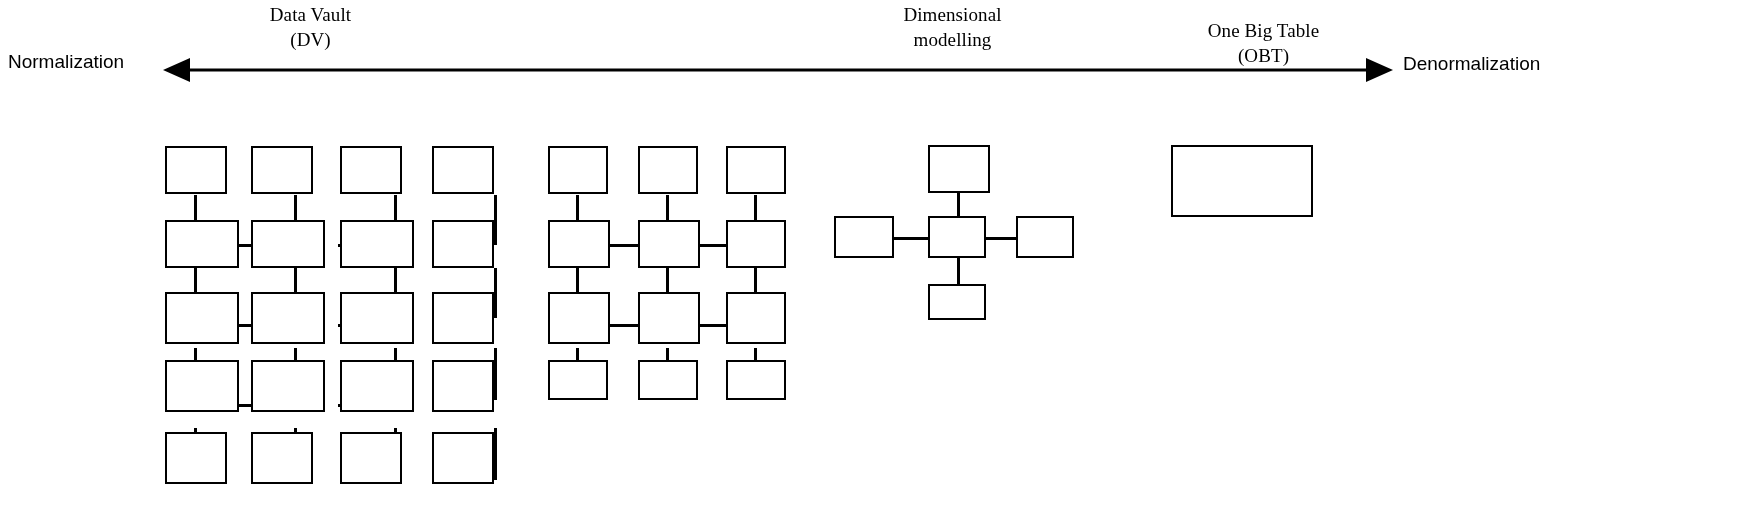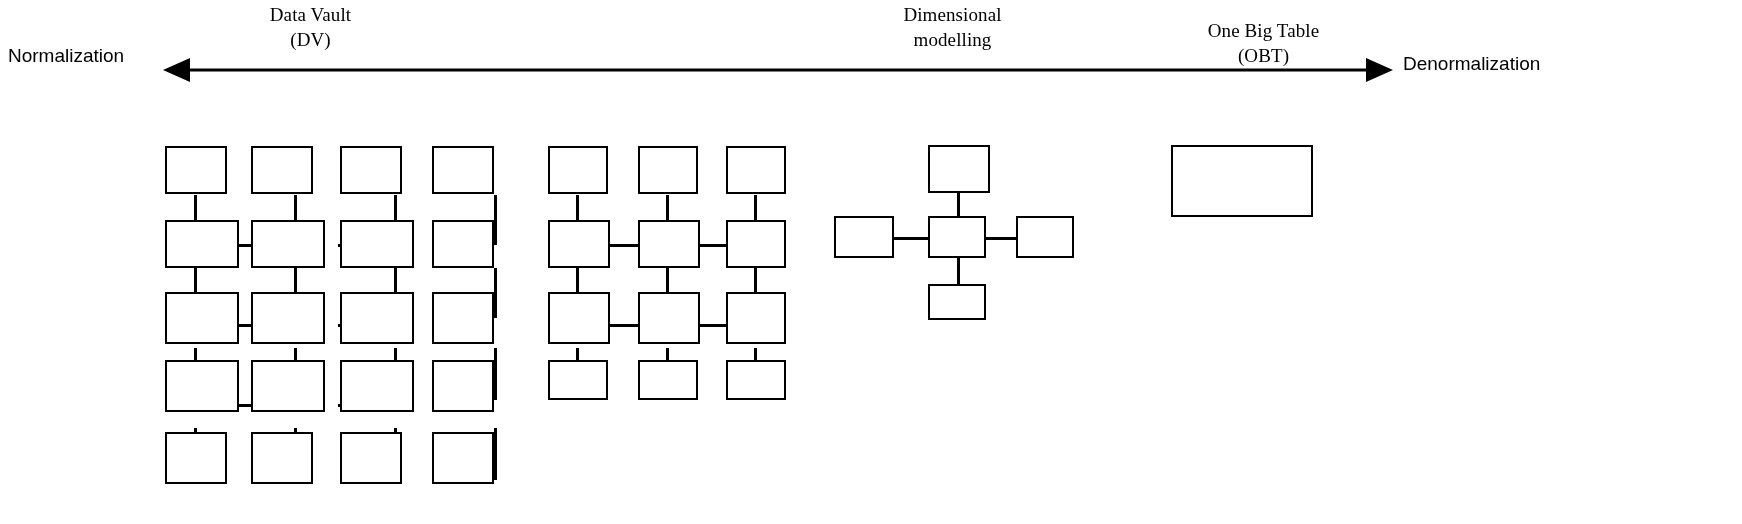--- a/index.html
+++ b/index.html
@@ -70,21 +70,21 @@
   <div class="stage-label" style="left:208px; top:2px; width:205px;">Data Vault
 (DV)</div>
 
 
   <div class="stage-label" style="left:850px; top:2px; width:205px;">Dimensional
 modelling</div>
 
   <div class="stage-label" style="left:1161px; top:2px; width:205px;margin-top:16px;">One Big Table
 (OBT)</div>
 
-  <div class="axis-end-label" style="left:8px; top:45px;">Normalization</div>
+  <div class="axis-end-label" style="left:8px; top:51px;">Normalization</div>
 
   <div class="axis-end-label" style="left:1403px; top:53px;">Denormalization</div>
 
   <svg id="axis-svg" viewBox="0 0 1742 524" xmlns="http://www.w3.org/2000/svg">
     <line x1="172" y1="70" x2="1384" y2="70" stroke="#000000" stroke-width="3"></line>
     <polygon points="163,70 190,58 190,82" fill="#000000"></polygon>
     <polygon points="1393,70 1366,58 1366,82" fill="#000000"></polygon>
   </svg>
 
   <div class="group" style="left:0px; top:0px; width:1742px; height:524px;">

